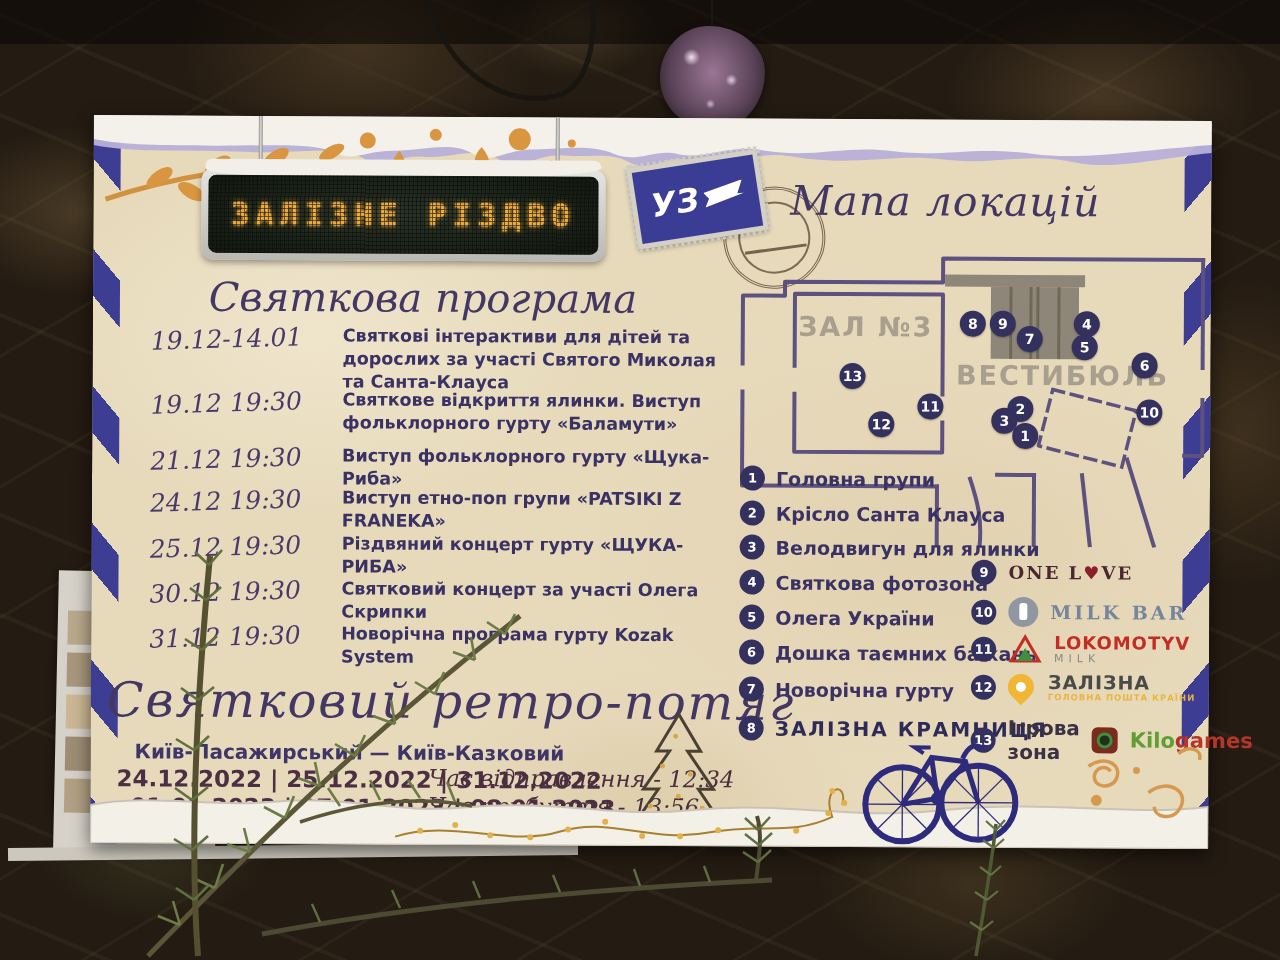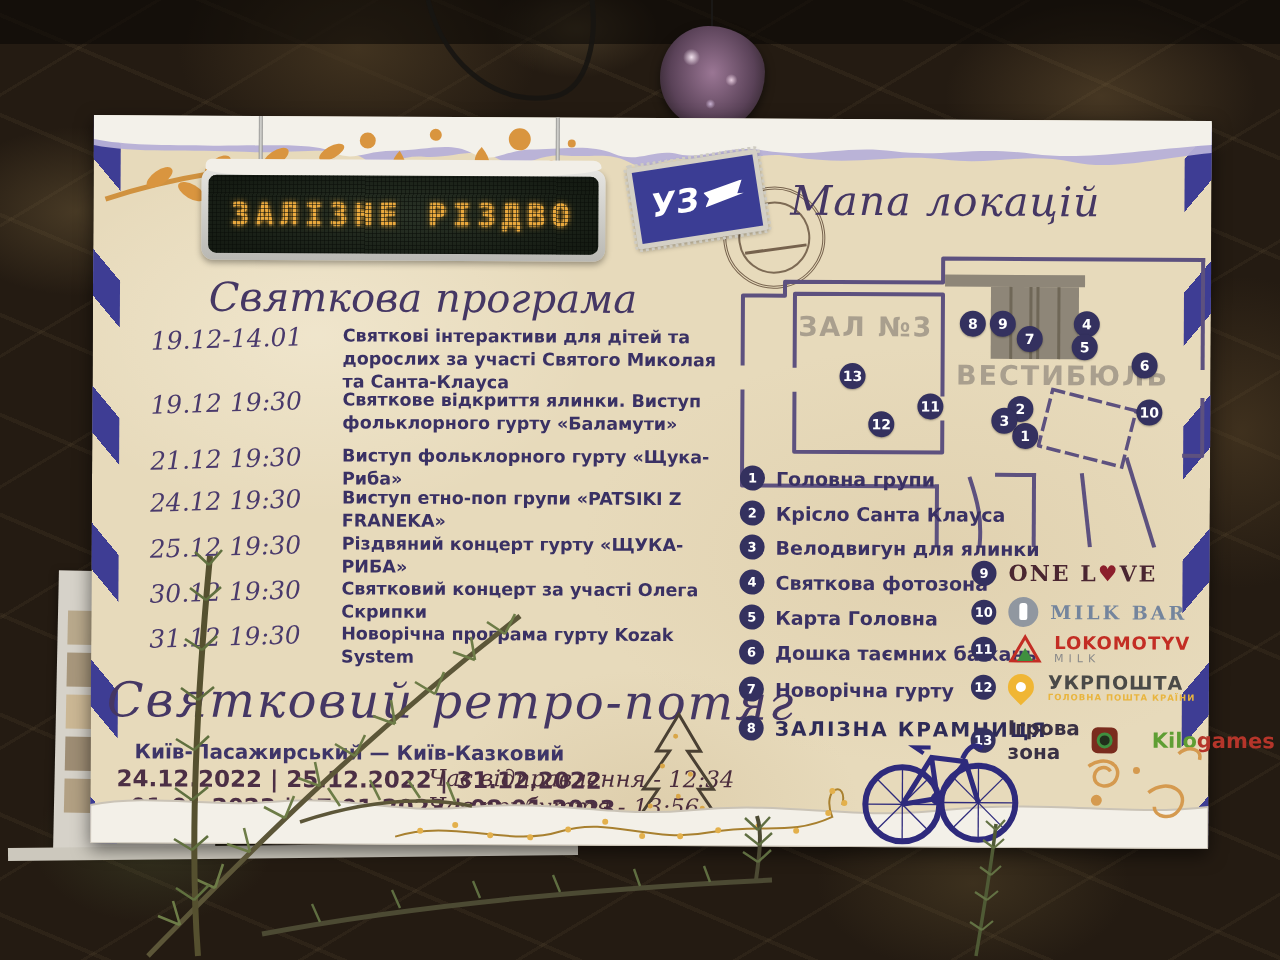--- a/index.html
+++ b/index.html
@@ -100,41 +100,41 @@
   .retro-dep{position:absolute;left:338px;top:648px;font-size:23px;color:#4b2d3d;}
   .retro-arr{position:absolute;left:338px;top:676px;font-size:23px;color:#4b2d3d;}
 
   .leg-row{position:absolute;left:648px;display:flex;align-items:center;gap:11px;}
   .leg-num{width:25px;height:25px;flex:none;border-radius:50%;background:#34315f;color:#fff;
     display:flex;align-items:center;justify-content:center;font-size:13px;font-weight:bold;}
   .leg-lbl{font-size:19px;font-weight:bold;color:#3a3164;}
   .leg-row.shop .leg-lbl{font-size:20px;letter-spacing:2px;color:#2e2b58;}
 
   .pt-row{position:absolute;left:880px;display:flex;align-items:center;gap:12px;}
-  .onelove{font-family:"DejaVu Serif",serif;font-weight:bold;font-size:22px;color:#4a2631;letter-spacing:2px;}
+  .onelove{font-family:"DejaVu Serif",serif;font-weight:bold;font-size:18px;color:#4a2631;letter-spacing:2px;}
   .onelove .heart{color:#8c1f2c;}
   .milk-circle{width:30px;height:30px;border-radius:50%;background:#9097a0;position:relative;flex:none;}
   .milk-circle:after{content:"";position:absolute;left:11px;top:6px;width:8px;height:17px;background:#fff;
     border-radius:3px 3px 2px 2px;}
   .milk-txt{font-family:"DejaVu Serif",serif;font-weight:bold;font-size:19px;color:#74859d;letter-spacing:3px;}
   .loko-txts{display:flex;flex-direction:column;line-height:1.05;}
   .loko-name{font-weight:bold;font-size:18px;color:#c32d24;letter-spacing:1px;}
   .loko-sub{font-size:11px;color:#8a8a8a;letter-spacing:5px;}
   .pin{width:26px;height:26px;flex:none;background:#f0b634;border-radius:50% 50% 50% 0;
     transform:rotate(-45deg);position:relative;margin-right:2px;}
   .pin:after{content:"";position:absolute;left:8px;top:8px;width:10px;height:10px;border-radius:50%;background:#fff;}
   .post-txts{display:flex;flex-direction:column;line-height:1.1;}
   .post-name{font-weight:bold;font-size:19px;color:#4a4a48;letter-spacing:1px;}
   .post-sub{font-size:8.5px;color:#e9b53e;letter-spacing:1px;font-weight:bold;}
   .game-prefix{font-size:20px;font-weight:bold;color:#3a3144;}
   .kilo-logo{width:26px;height:26px;flex:none;border-radius:6px;background:#7a2c1e;position:relative;}
   .kilo-logo:after{content:"";position:absolute;left:5px;top:5px;width:10px;height:10px;border:3px solid #3f8f3f;
     border-radius:50%;background:#20301c;}
   .kilo-word{font-size:21px;font-weight:bold;}
-  .kilo-word .g1{color:#5f9e33;margin-left:22px;}
+  .kilo-word .g1{color:#5f9e33;}
   .kilo-word .g2{color:#b5352a;}
 
   .bottom-deco{position:absolute;left:0;top:538px;}
 
   .front-branches{position:absolute;left:0;top:0;z-index:5;}
   .watermark{position:absolute;left:893px;top:840px;z-index:6;color:#fff;white-space:nowrap;
     font-family:"Liberation Sans",sans-serif;font-weight:bold;}
   .watermark .big{font-size:64px;letter-spacing:1px;}
   .watermark .small{font-size:38px;letter-spacing:1px;}
 </style>
@@ -306,21 +306,21 @@
     <div class="leg-row" style="top:416px;">
       <span class="leg-num">3</span>
       <span class="leg-lbl">Велодвигун для ялинки</span>
     </div>
     <div class="leg-row" style="top:451px;">
       <span class="leg-num">4</span>
       <span class="leg-lbl">Святкова фотозона</span>
     </div>
     <div class="leg-row" style="top:486px;">
       <span class="leg-num">5</span>
-      <span class="leg-lbl">Карта Головна</span>
+      <span class="leg-lbl">Олега України</span>
     </div>
     <div class="leg-row" style="top:521px;">
       <span class="leg-num">6</span>
       <span class="leg-lbl">Дошка таємних бажань</span>
     </div>
     <div class="leg-row" style="top:558px;">
       <span class="leg-num">7</span>
       <span class="leg-lbl">Новорічна гурту</span>
     </div>
     <div class="leg-row shop" style="top:597px;">
@@ -345,21 +345,21 @@
       </svg>
       <span class="loko-txts">
         <span class="loko-name">LOKOMOTYV</span>
         <span class="loko-sub">MILK</span>
       </span>
     </div>
     <div class="pt-row" style="top:552px;">
       <span class="leg-num">12</span>
       <span class="pin"></span>
       <span class="post-txts">
-        <span class="post-name">УКРПОШТА</span>
+        <span class="post-name">ЗАЛІЗНА</span>
         <span class="post-sub">ГОЛОВНА ПОШТА КРАЇНИ</span>
       </span>
     </div>
     <div class="pt-row" style="top:596px;">
       <span class="leg-num">13</span>
       <span class="game-prefix">Ігрова зона</span>
       <span class="kilo-logo"></span>
       <span class="kilo-word"><span class="g1">Kilo</span><span class="g2">games</span></span>
     </div>
 

